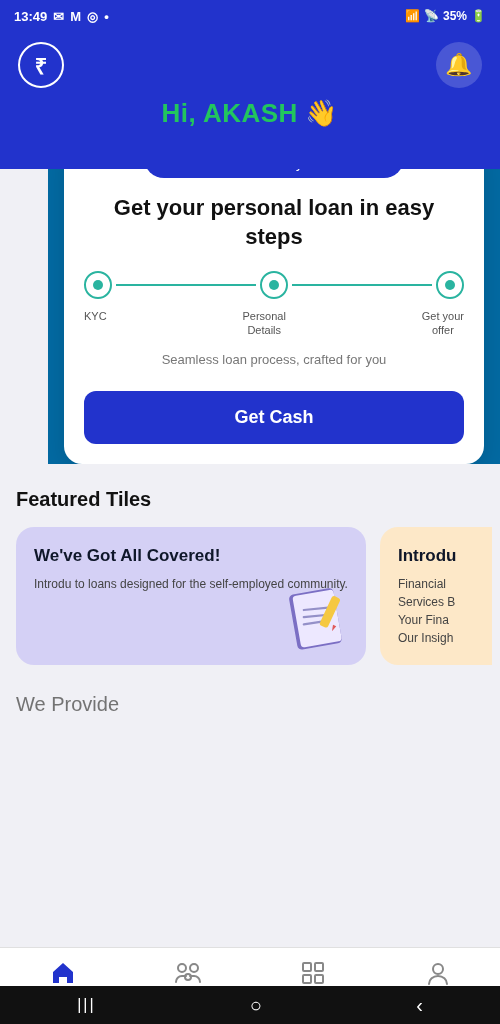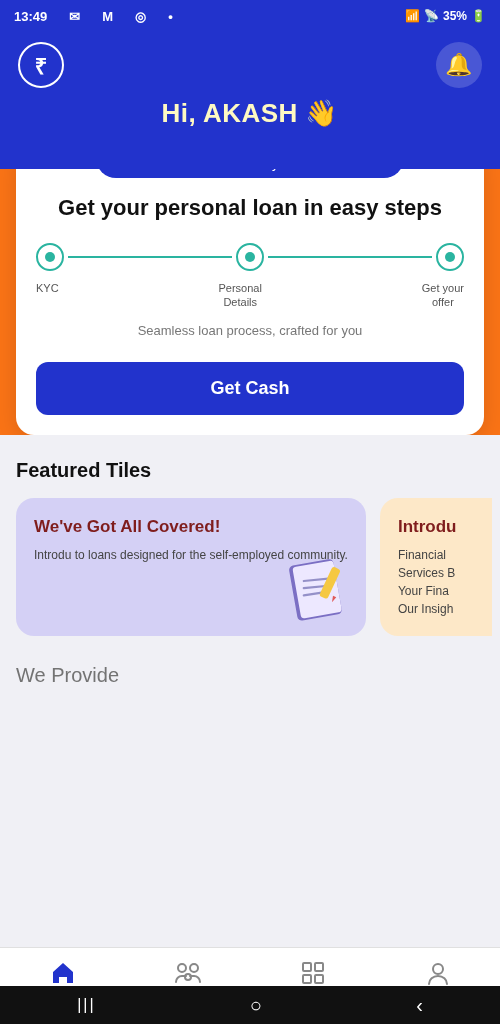--- a/index.html
+++ b/index.html
@@ -17,21 +17,21 @@
       background: #2233cc;
       color: white;
       display: flex;
       justify-content: space-between;
       align-items: center;
       padding: 6px 14px;
       font-size: 13px;
       font-weight: 600;
       height: 32px;
     }
-    .status-left { display: flex; align-items: center; gap: 22px; }
+    .status-left { display: flex; align-items: center; gap: 6px; }
     .status-right { display: flex; align-items: center; gap: 4px; font-size: 12px; }
 
     
     .header {
       background: #2233cc;
       padding: 10px 18px 40px 18px;
       display: flex;
       flex-direction: column;
       align-items: center;
       position: relative;
@@ -61,31 +61,32 @@
       border-radius: 50%;
       background: rgba(255,255,255,0.18);
       display: flex;
       align-items: center;
       justify-content: center;
       color: white;
       font-size: 22px;
       cursor: pointer;
     }
     .greeting {
-      color: #fef9c3;
+      color: #22c55e;
       font-size: 26px;
       font-weight: 700;
       letter-spacing: 0.5px;
     }
 
     
     .card-wrapper {
-      background: #f97316;
+      background: #0369a1;
       padding: 0 16px;
       margin-top: -20px;
+      margin-left: 48px;
     }
     .loan-card {
       background: white;
       border-radius: 18px;
       overflow: hidden;
       padding-bottom: 10px;
       box-shadow: 0 4px 20px rgba(0,0,0,0.12);
     }
     .card-badge {
       background: #2233cc;
@@ -207,21 +208,21 @@
       background: #d4d0f5;
       min-width: 210px;
     }
     .tile-yellow {
       background: #fde8c8;
       min-width: 170px;
     }
     .tile-title {
       font-size: 17px;
       font-weight: 700;
-      color: #7f1d1d;
+      color: #0f172a;
       margin-bottom: 8px;
       line-height: 1.3;
     }
     .tile-desc {
       font-size: 12px;
       color: #444;
       line-height: 1.5;
     }
 
     .we-provide-title {

